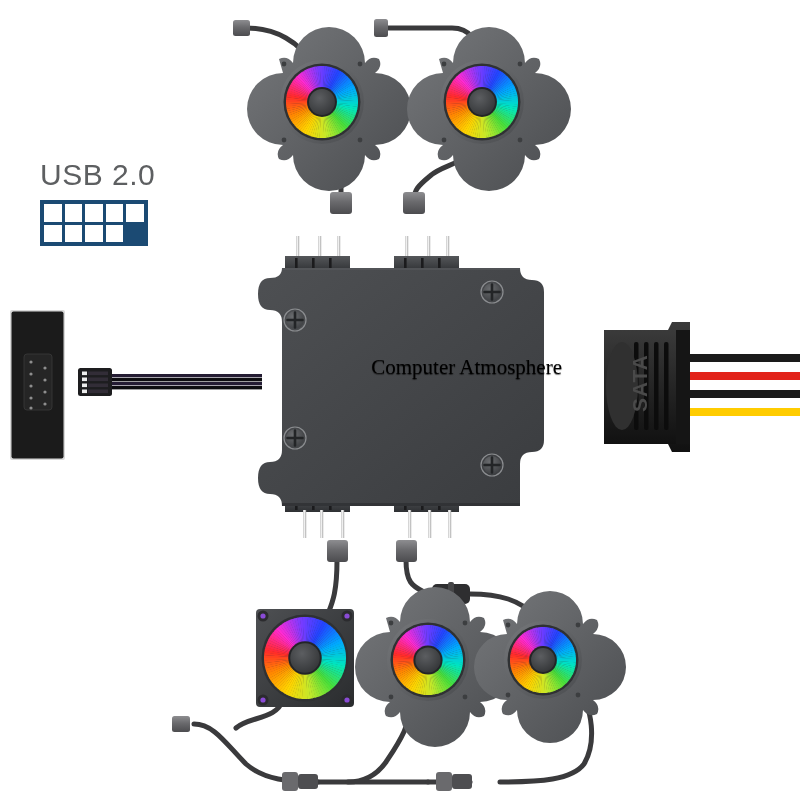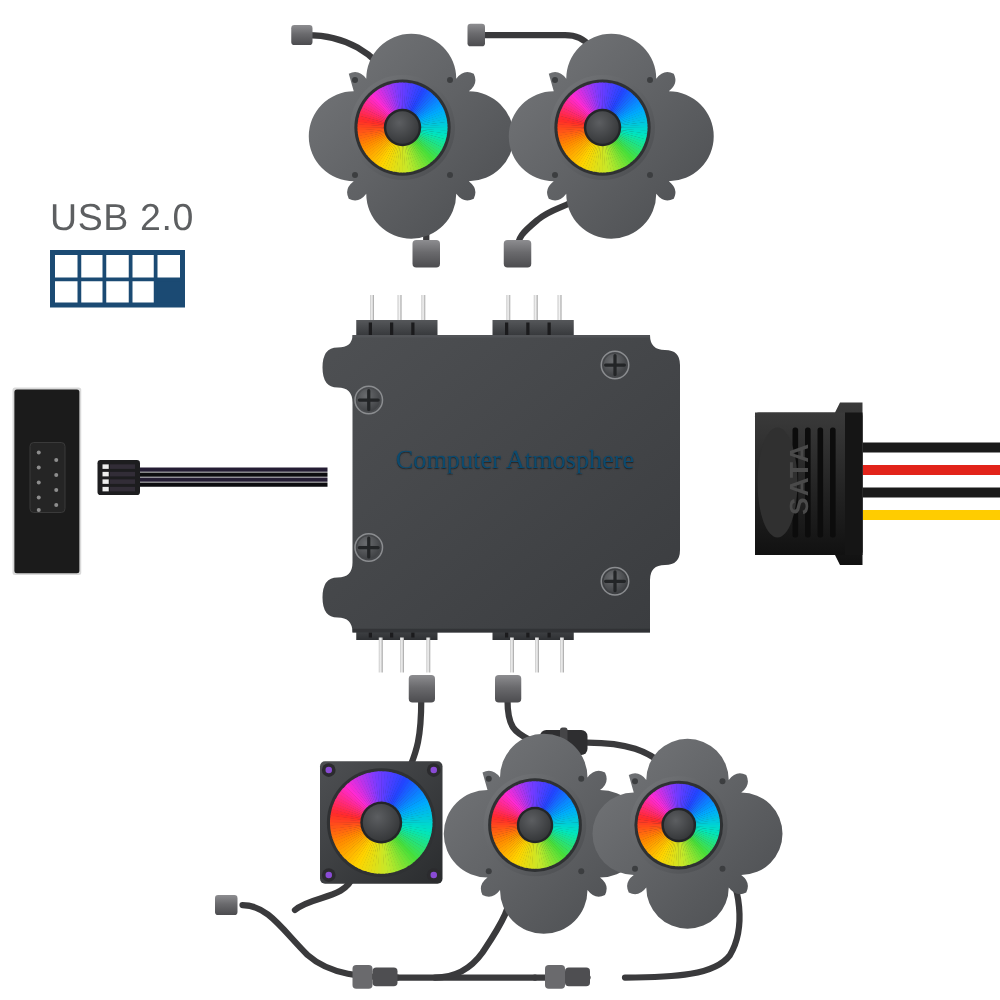--- a/index.html
+++ b/index.html
@@ -16,22 +16,22 @@
             padding:4px;box-sizing:border-box;
             display:grid;grid-template-columns:repeat(5,1fr);
             grid-template-rows:repeat(2,1fr);gap:3px;}
   .usb-cell{background:#ffffff;}
   .usb-cell.blank{background:#1b4a73;}
 
   
   .ctrl-text{position:absolute;left:262px;top:352px;width:300px;
              text-align:center;pointer-events:none;}
   .ctrl-line{font-family:"Liberation Serif", serif;
-             color:#0c4a6e;font-size:21px;line-height:1.45;
-             text-shadow:0 1px 1px rgba(0,0,0,.55);white-space:nowrap;}
+             color:#000000;font-size:21px;line-height:1.45;
+             text-shadow:0 1px 1px rgba(0,0,0,.55);white-space:nowrap;text-align:right;}
   .ctrl-line.l2{letter-spacing:0.4px;}
 
   
   .sata-label{position:absolute;left:612px;top:342px;
               width:56px;height:82px;
               display:flex;align-items:center;justify-content:center;}
   .sata-label span{font-family:"Liberation Sans", sans-serif;
                    font-size:21px;font-weight:bold;color:#4a4a4a;
                    transform:rotate(-90deg);letter-spacing:1px;}
 </style>

